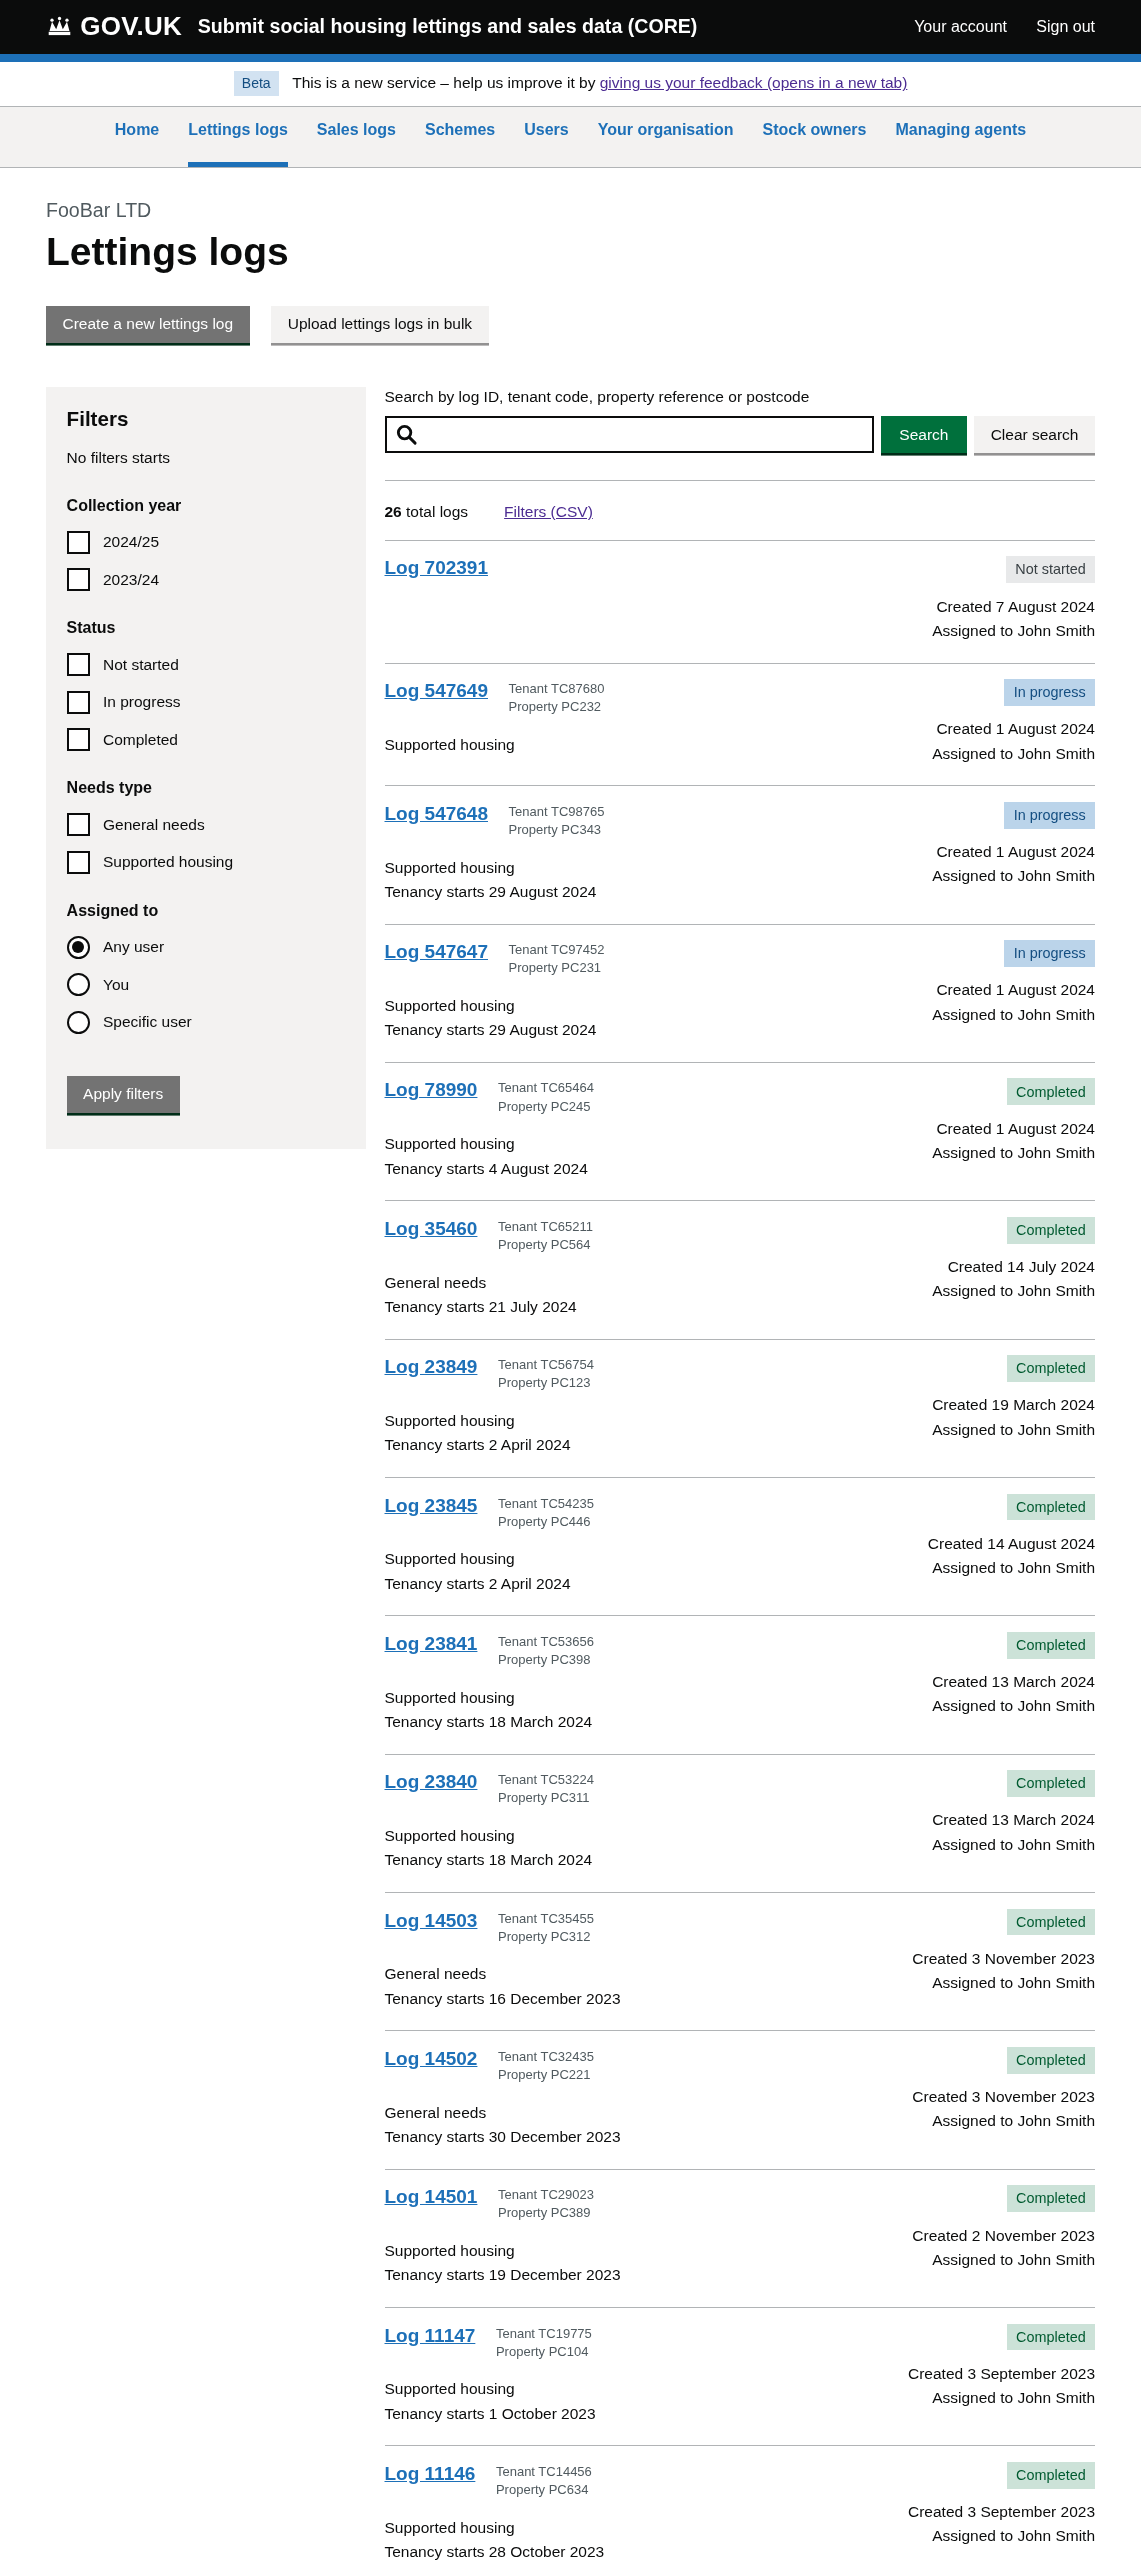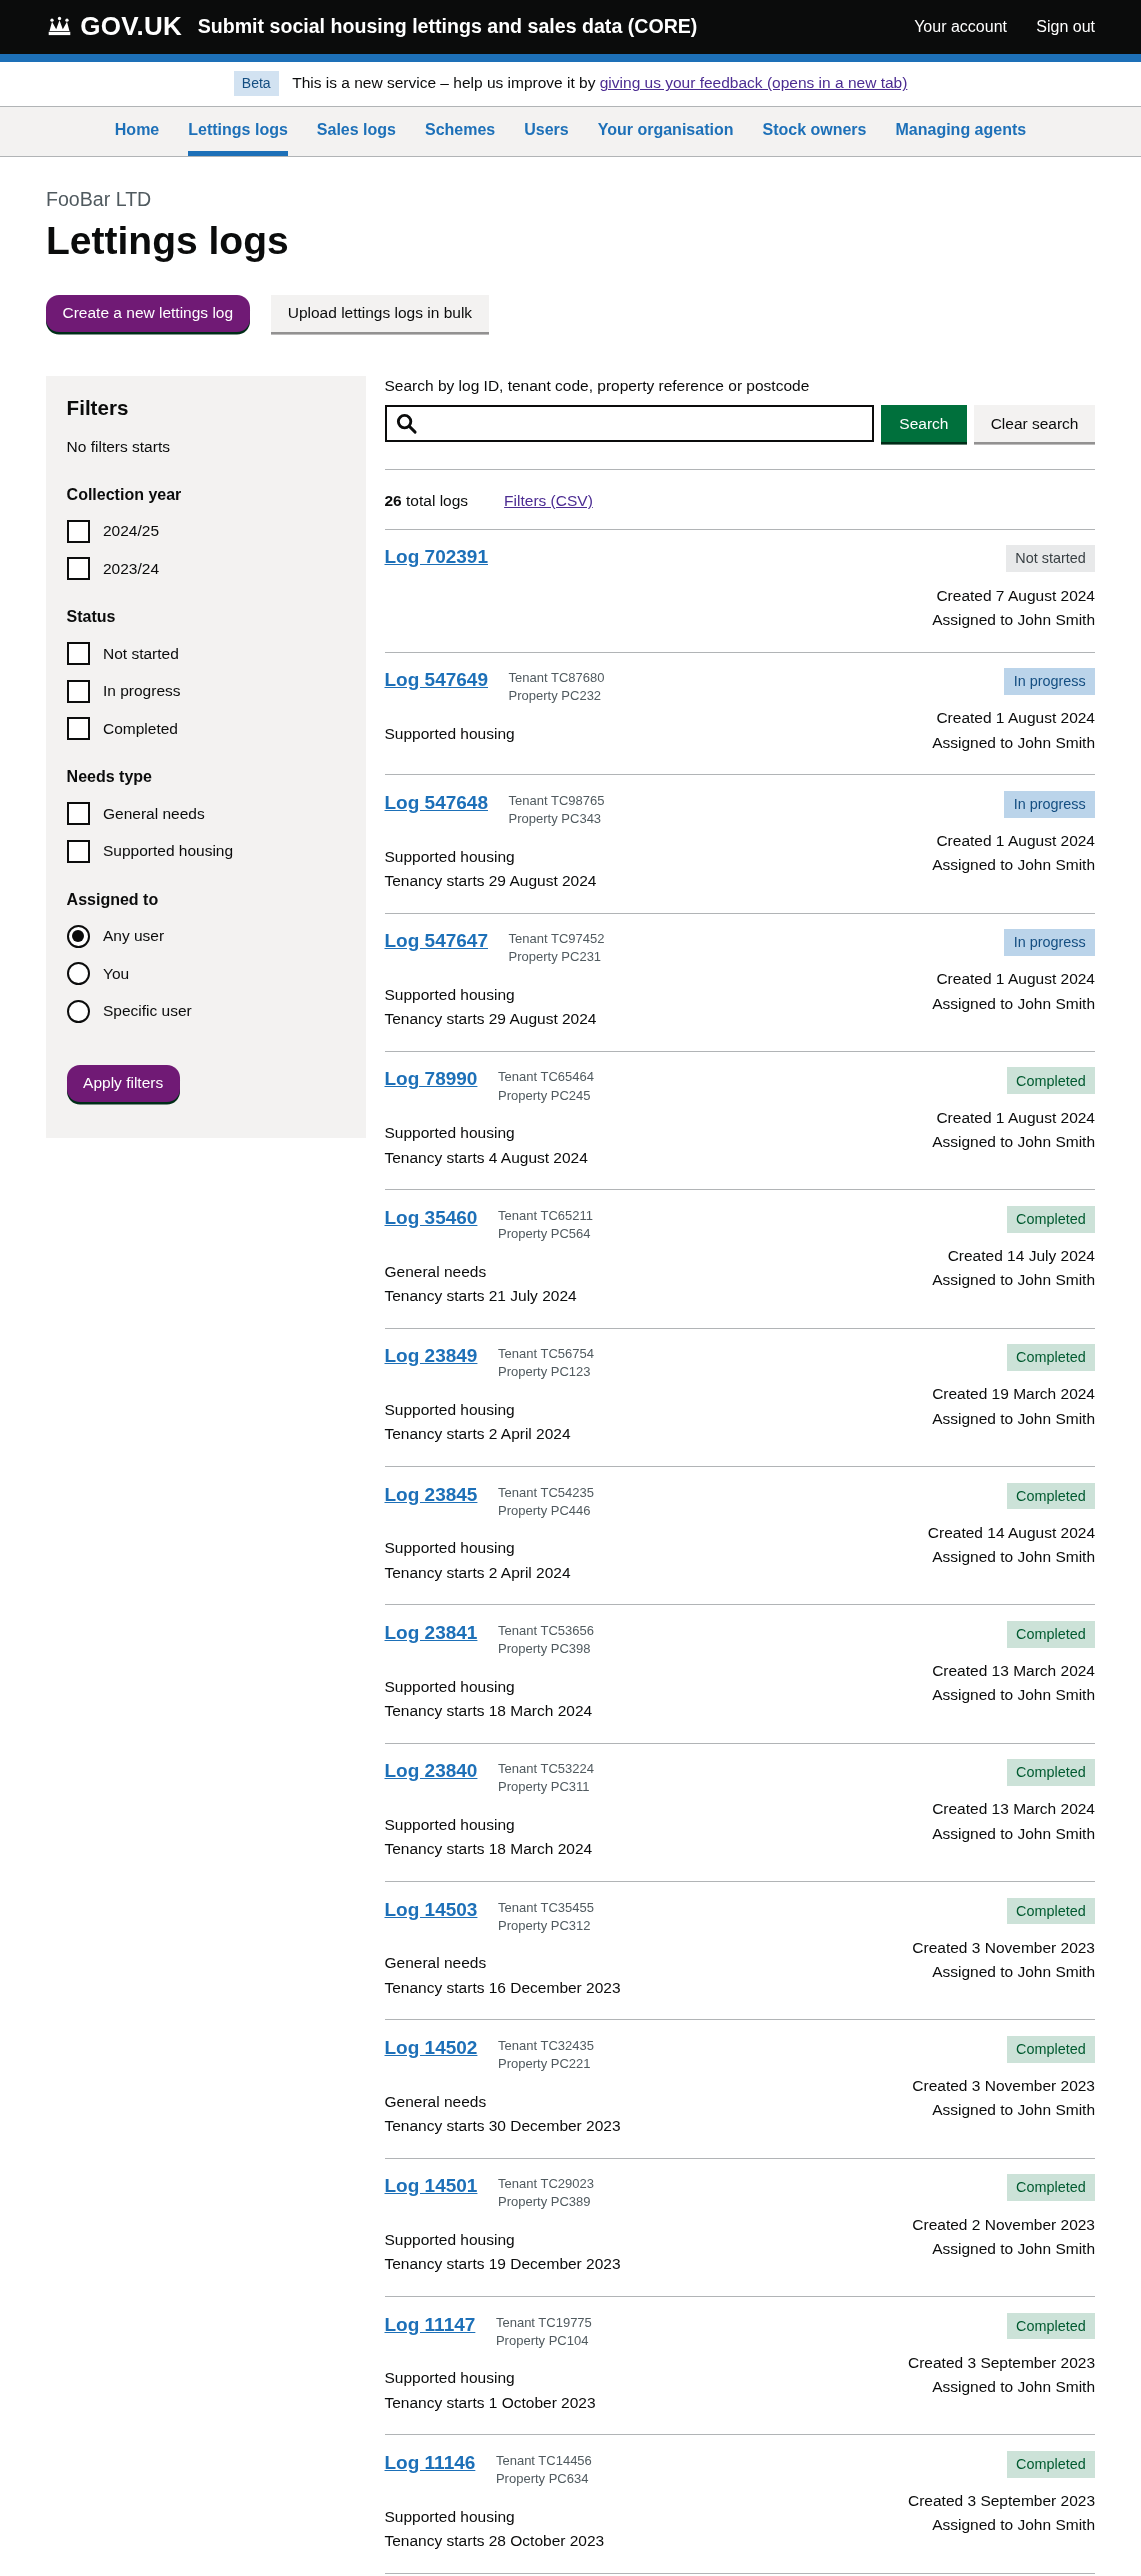--- a/index.html
+++ b/index.html
@@ -29,29 +29,29 @@
   
   .phase-banner { background: #fff; border-bottom: 1px solid #b1b4b6; padding: 9.3px 0; }
   .phase-inner { display: flex; align-items: center; }
   .tag-beta { background: #d2e2f1; color: #144e81; font-size: 14px; padding: 3.6px 8.2px; margin-right: 13.4px; font-weight: 400; }
   .phase-text { font-size: 15.5px; }
   .phase-text a { color: #4c2c92; text-decoration: underline; }
 
   
   .primary-nav { background: #f3f2f1; border-bottom: 1px solid #b1b4b6; padding-top: 13.4px; }
   .nav-inner { display: flex; gap: 29px; }
-  .nav-item { color: #1d70b8; font-weight: 700; font-size: 16px; text-decoration: none; padding-bottom: 10px; border-bottom: 5.2px solid transparent; }
+  .nav-item { color: #1d70b8; font-weight: 700; font-size: 16px; text-decoration: none; padding-bottom: 21px; border-bottom: 5.2px solid transparent; }
   .nav-item.active { border-bottom-color: #1d70b8; }
 
   
   .caption { display: block; margin-top: 30px; color: #505a5f; font-size: 19.6px; }
   h1.page-title { font-size: 39px; font-weight: 700; margin: 4.1px 0 28px; }
   .actions { display: flex; gap: 21.6px; margin-bottom: 44px; }
   .btn { display: inline-block; border: none; font-family: inherit; font-size: 15.5px; padding: 9.3px 16.5px; cursor: pointer; text-align: center; }
-  .btn-primary { background: #701a75; color: #fff; box-shadow: 0 2.6px 0 #002d18; border-radius: 13px; }
+  .btn-primary { background: #737373; color: #fff; box-shadow: 0 2.6px 0 #002d18; }
   .btn-secondary { background: #f3f2f1; color: #0b0c0c; box-shadow: 0 2.6px 0 #929191; }
 
   
   .layout { display: flex; gap: 18.5px; align-items: flex-start; }
 
   
   .filters-panel { width: 320px; flex: none; background: #f3f2f1; padding: 19.6px 20.6px 36px; }
   .filters-title { font-size: 20.6px; font-weight: 700; margin: 0 0 15.5px; }
   .filters-applied { font-size: 15.5px; margin: 0 0 9.3px; }
   .fieldset-legend { font-size: 16px; font-weight: 700; margin: 27px 0 14.4px; }

